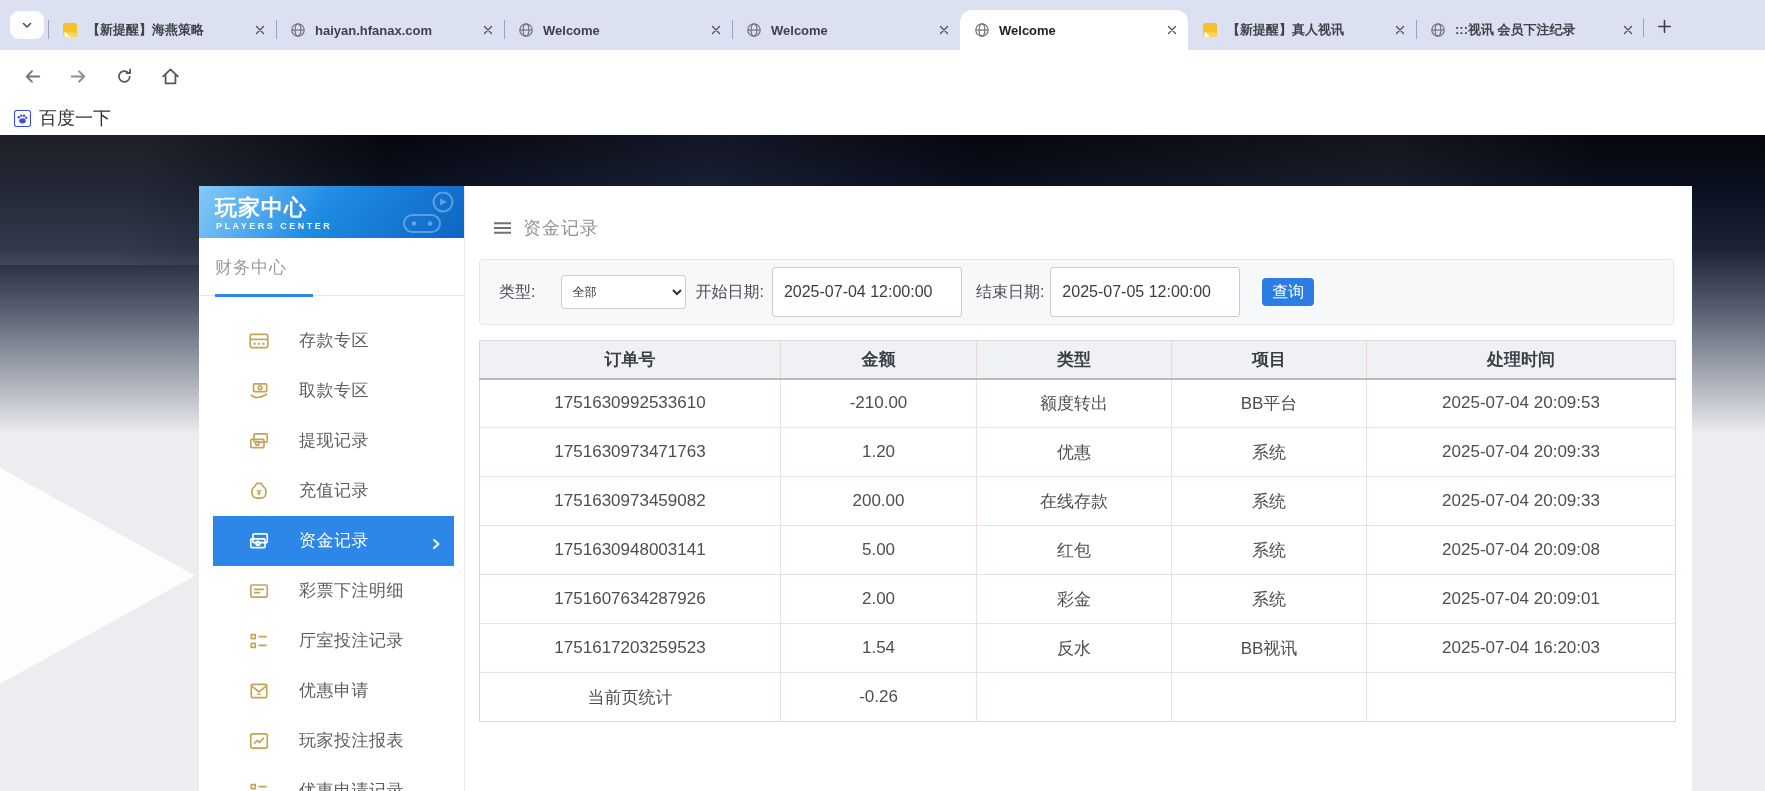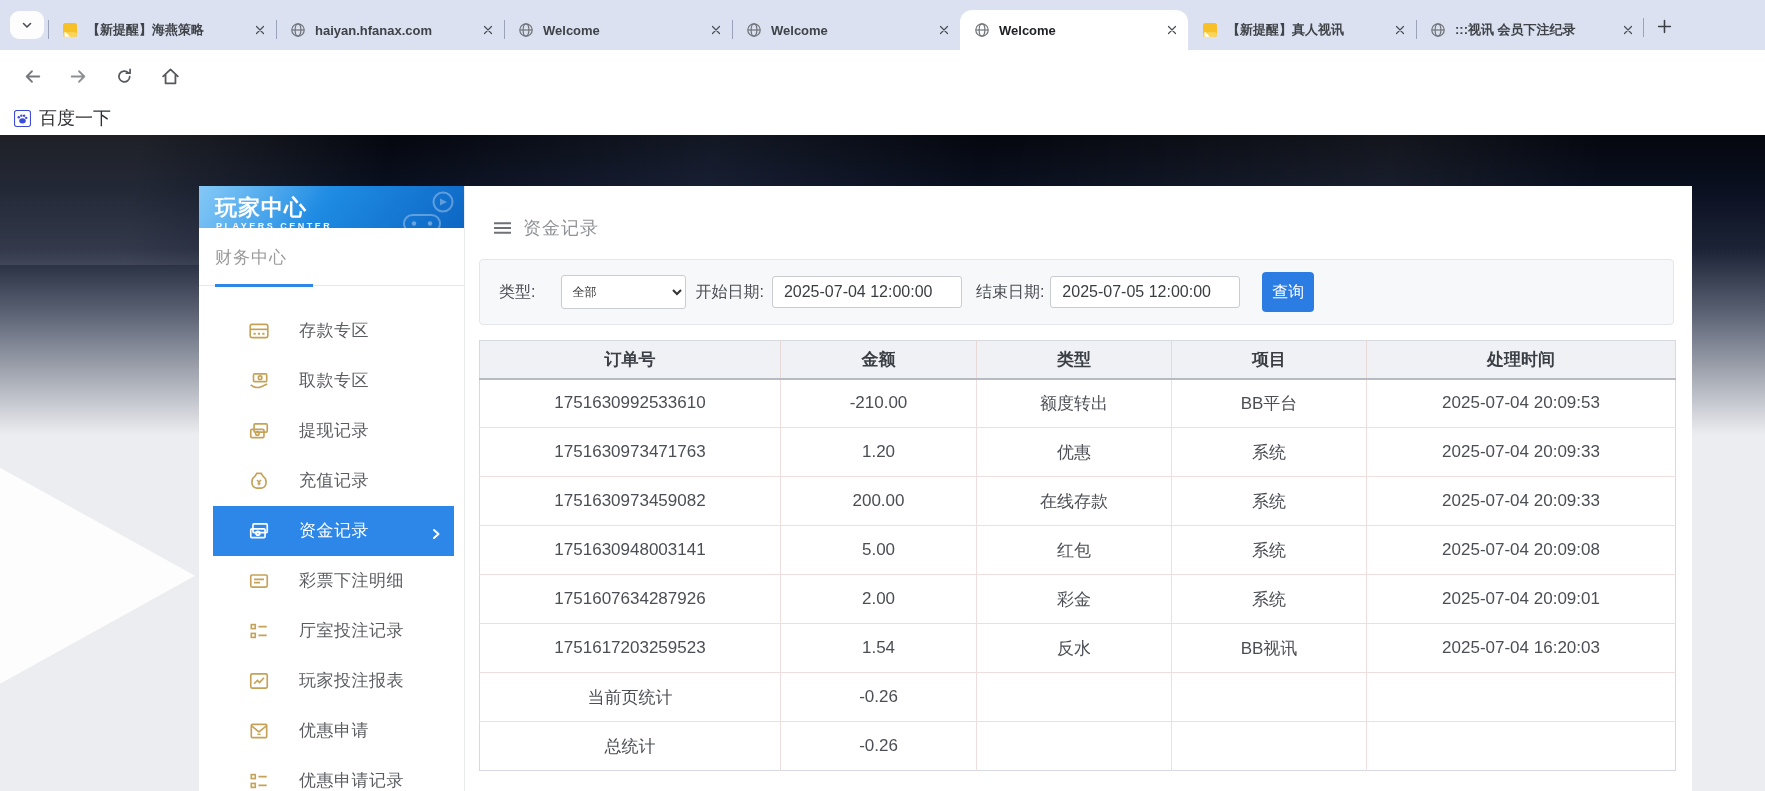--- a/index.html
+++ b/index.html
@@ -42,21 +42,21 @@
   .bg-streak { position:absolute; top:0; left:0; width:1765px; height:130px;
                background:linear-gradient(100deg,rgba(255,255,255,.10) 8%,rgba(255,255,255,0) 22%,rgba(120,140,190,.12) 40%,rgba(255,255,255,0) 55%,rgba(255,255,255,.06) 78%,rgba(255,255,255,0) 90%); }
   .bg-triangle { position:absolute; left:-25px; top:290px; width:220px; height:290px; background:#fdfdfd;
                  clip-path:polygon(0 10%, 100% 52%, 0 94%); }
 
   
   .sheet { position:absolute; left:199px; top:51px; width:1493px; height:605px; background:#fff; }
 
   
   .sidebar { position:absolute; left:0; top:0; width:266px; height:605px; background:#fff; border-right:1px solid #e9eaec; }
-  .side-header { position:relative; height:42px; overflow:hidden;
+  .side-header { position:relative; height:52px; overflow:hidden;
                  background:linear-gradient(130deg,#55b4f4 0%,#1e8ae2 48%,#0d66c4 100%); }
   .side-header::after { content:''; position:absolute; inset:0;
                  background:linear-gradient(115deg,rgba(255,255,255,.28) 0%,rgba(255,255,255,0) 45%); }
   .side-title { position:absolute; left:16px; top:7px; color:#fff; font-size:22px; font-weight:bold; letter-spacing:1px; z-index:2; }
   .side-subtitle { position:absolute; left:17px; top:35px; color:rgba(255,255,255,.95); font-size:9px; letter-spacing:2.5px; font-weight:bold; z-index:2; }
   .side-deco { position:absolute; right:4px; top:2px; z-index:1; opacity:.8; }
   .section-title { margin:18px 0 0 16px; font-size:17px; color:#9a9a9a; letter-spacing:1px; }
   .section-rule { position:relative; margin-top:16px; height:1px; background:#e7e7e7; }
   .section-rule::before { content:''; position:absolute; left:16px; top:-1px; width:98px; height:3px; background:var(--sidebar_blue); }
   .menu { margin-top:20px; }
@@ -74,25 +74,25 @@
   .main-header { position:absolute; left:15px; top:30px; display:flex; align-items:center; gap:12px; }
   .page-title { font-size:18px; color:#8f9296; letter-spacing:1px; }
 
   .filter { position:absolute; left:0; top:73px; width:1195px; height:66px; background:#f7f8f9;
             border:1px solid #e3e6ea; border-radius:4px; display:flex; align-items:center; font-size:16px; color:#4b4e54; }
   .f-label { white-space:nowrap; }
   .lbl-type { margin-left:19px; }
   .type-select { margin-left:26px; width:125px; height:34px; font-size:12px; color:#333; border:1px solid #c9ccd1;
                  border-radius:3px; background:#fff; padding:0 6px; font-family:inherit; }
   .lbl-start { margin-left:9px; }
-  .date-input { margin-left:8px; width:190px; height:32px; border:1px solid #c9ccd1; border-radius:3px; background:#fff;
+  .date-input { margin-left:8px; width:190px; height:50px; border:1px solid #c9ccd1; border-radius:3px; background:#fff;
                 font-size:16px; color:#3a3d42; padding:0 11px; font-family:inherit; }
   .lbl-end { margin-left:14px; }
   .end-input { margin-left:6px; }
-  .search-btn { margin-left:22px; width:52px; height:40px; background:var(--button_blue); color:#fff; border:none;
+  .search-btn { margin-left:22px; width:52px; height:28px; background:var(--button_blue); color:#fff; border:none;
                 border-radius:4px; font-size:16px; font-family:inherit; }
 
   
   .records { position:absolute; left:0; top:154px; width:1196px; border-collapse:collapse; table-layout:fixed;
              border:1px solid #d6dae0; font-size:17px; }
   .records th { height:38px; background:#eff1f4; color:#3b3e44; font-weight:bold; font-size:17px;
                 border-bottom:2px solid #b7bbc1; border-left:1px solid #e8d9d9; text-align:center; }
   .records td { height:49px; color:#4b4e54; text-align:center; border-top:1px solid #efdede; border-left:1px solid #efdede; }
   .records th:first-child, .records td:first-child { border-left:none; }
 </style>
@@ -359,35 +359,35 @@
                     <rect x="3" y="4.2" width="3.6" height="3.6"></rect>
                     <rect x="3" y="12.2" width="3.6" height="3.6"></rect>
                     <path d="M9.5 6 H17 M9.5 14 H17"></path>
                   </g>
                 </svg></span>
               <span class="mi-label">厅室投注记录</span>
             </div>
             <div class="menu-item">
               <span class="mi-icon"><svg viewBox="0 0 20 20" width="22" height="22">
                   <g fill="none" stroke="currentColor" stroke-width="1.5">
-                    <rect x="2.5" y="3.5" width="15" height="13" rx="1.2"></rect>
-                    <path d="M5.5 12.5 l3 -3 2 2 4 -4.5"></path>
-                  </g>
-                </svg></span>
-              <span class="mi-label">玩家投注报表</span>
-            </div>
-            <div class="menu-item">
-              <span class="mi-icon"><svg viewBox="0 0 20 20" width="22" height="22">
-                  <g fill="none" stroke="currentColor" stroke-width="1.5">
                     <rect x="3" y="4" width="14" height="12" rx="1"></rect>
                     <path d="M3 5.2 L10 10.8 L17 5.2"></path>
                     <path d="M8.5 13 h3" stroke-width="1.2"></path>
                   </g>
                 </svg></span>
               <span class="mi-label">优惠申请</span>
+            </div>
+            <div class="menu-item">
+              <span class="mi-icon"><svg viewBox="0 0 20 20" width="22" height="22">
+                  <g fill="none" stroke="currentColor" stroke-width="1.5">
+                    <rect x="2.5" y="3.5" width="15" height="13" rx="1.2"></rect>
+                    <path d="M5.5 12.5 l3 -3 2 2 4 -4.5"></path>
+                  </g>
+                </svg></span>
+              <span class="mi-label">玩家投注报表</span>
             </div>
             <div class="menu-item">
               <span class="mi-icon"><svg viewBox="0 0 20 20" width="22" height="22">
                   <g fill="none" stroke="currentColor" stroke-width="1.5">
                     <rect x="3" y="4.2" width="3.6" height="3.6"></rect>
                     <rect x="3" y="12.2" width="3.6" height="3.6"></rect>
                     <path d="M9.5 6 H17 M9.5 14 H17"></path>
                   </g>
                 </svg></span>
               <span class="mi-label">优惠申请记录</span>
@@ -477,26 +477,19 @@
                 <td>BB视讯</td>
                 <td>2025-07-04 16:20:03</td>
               </tr>
               <tr>
                 <td>当前页统计</td>
                 <td>-0.26</td>
                 <td></td>
                 <td></td>
                 <td></td>
               </tr>
-              <tr>
-                <td>总统计</td>
-                <td>-0.26</td>
-                <td></td>
-                <td></td>
-                <td></td>
-              </tr>
             </tbody>
         </table>
       </main>
 
     </div>
   </div>
 </div>
 
 </body></html>

